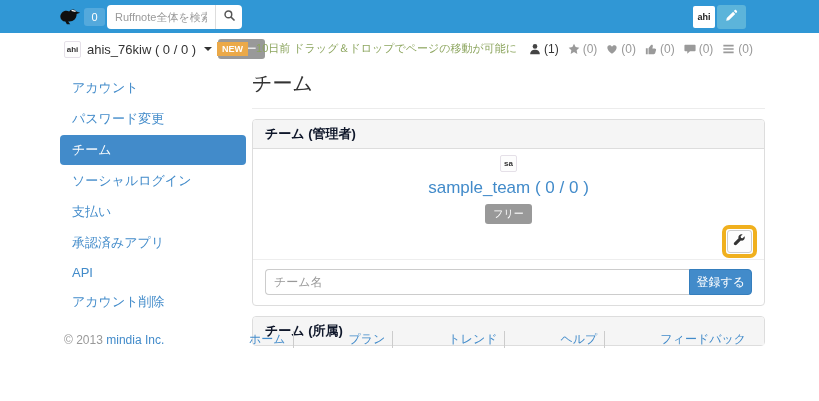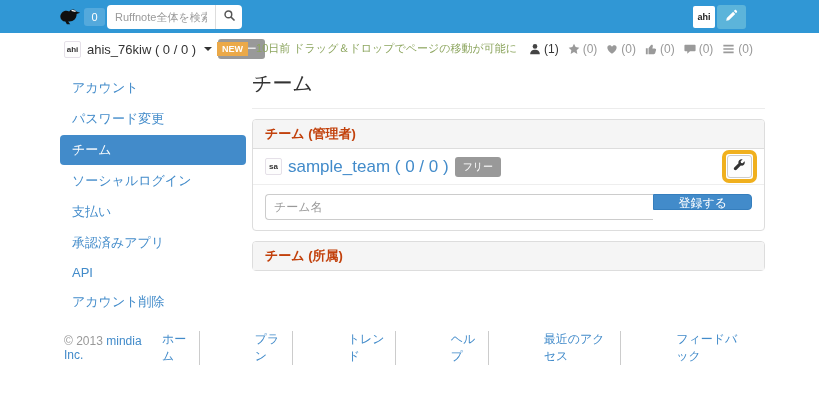--- a/index.html
+++ b/index.html
@@ -49,37 +49,37 @@
   .side-item { display:block; padding:6px 12px; margin-bottom:1px; font-size:13px; color:#428bca;
     border-radius:4px; cursor:pointer; text-decoration:none; }
   .side-item.active { background:#428bca; color:#fff; }
 
   
   .main { position:absolute; left:252px; top:62px; width:513px; }
   .page-title { font-size:20px; font-weight:normal; color:#333; padding:8px 0 11px;
     border-bottom:1px solid #ececec; }
   .panel { margin-top:10px; border:1px solid #ddd; border-radius:4px; background:#fff; }
   .panel-header { background:#f5f5f5; padding:5px 12px; font-size:13px; font-weight:bold;
-    color:#c2410c; border-radius:3px 3px 0 0; }
+    color:#0f172a; border-radius:3px 3px 0 0; }
   .panel.with-body > .panel-header { border-bottom:1px solid #ddd; }
-  .team-row { display:flex; align-items:center; gap:6px; padding:6px 12px; border-bottom:1px solid #eee; }
+  .team-row { display:flex; align-items:center; gap:6px; padding:6px 12px; border-bottom:1px solid #eee;flex-direction:column; }
   .team-link { font-size:17px; color:#428bca; text-decoration:none; cursor:pointer; }
   .wrench-wrap { margin-left:auto; position:relative; }
   .wrench-btn { width:25px; height:23px; background:#fdfdfd; border:1px solid #ccc; border-radius:3px;
     cursor:pointer; display:flex; align-items:center; justify-content:center; }
   .highlight-ring { position:absolute; left:-5px; top:-5px; right:-5px; bottom:-5px;
     border:4px solid #f0b01e; border-radius:7px; pointer-events:none; }
   .panel-form { padding:9px 12px 10px; }
   .input-group { display:flex; }
   .team-name-input { flex:1; height:26px; border:1px solid #ccc; border-right:none;
     border-radius:4px 0 0 4px; padding:0 8px; font-size:12px; outline:none; color:#333;
     font-family:"Liberation Sans", sans-serif; }
   .team-name-input::placeholder { color:#999; }
-  .submit-btn { height:16px; background:#428bca; color:#fff; border:1px solid #357ebd;
-    border-radius:0 4px 4px 0; font-size:12px; padding:0 24px; cursor:pointer;
+  .submit-btn { height:26px; background:#428bca; color:#fff; border:1px solid #357ebd;
+    border-radius:0 4px 4px 0; font-size:12px; padding:0 6px; cursor:pointer;
     font-family:"Liberation Sans", sans-serif; }
   .helper { margin-top:6px; font-size:11.5px; color:#999; }
 
   
   .footer { position:absolute; left:64px; right:66px; top:331px; display:flex;
     justify-content:space-between; align-items:center; font-size:12px; }
   .copyright { color:#999; }
   .footer a { color:#428bca; text-decoration:none; cursor:pointer; }
   .footer-links { display:flex; align-items:center;gap:48px; }
   .footer-links a { padding:0 7px; }
@@ -230,18 +230,17 @@
   <footer class="footer">
     <span class="copyright">
       <span>© 2013</span>
       <a>mindia Inc.</a>
     </span>
     <span class="footer-links">
       <a>ホーム</a>
       <a>プラン</a>
       <a>トレンド</a>
       <a>ヘルプ</a>
-      <a>最近のアクセス</a>
       <a>フィードバック</a>
     </span>
   </footer>
 
 </div>
 
 </body></html>

